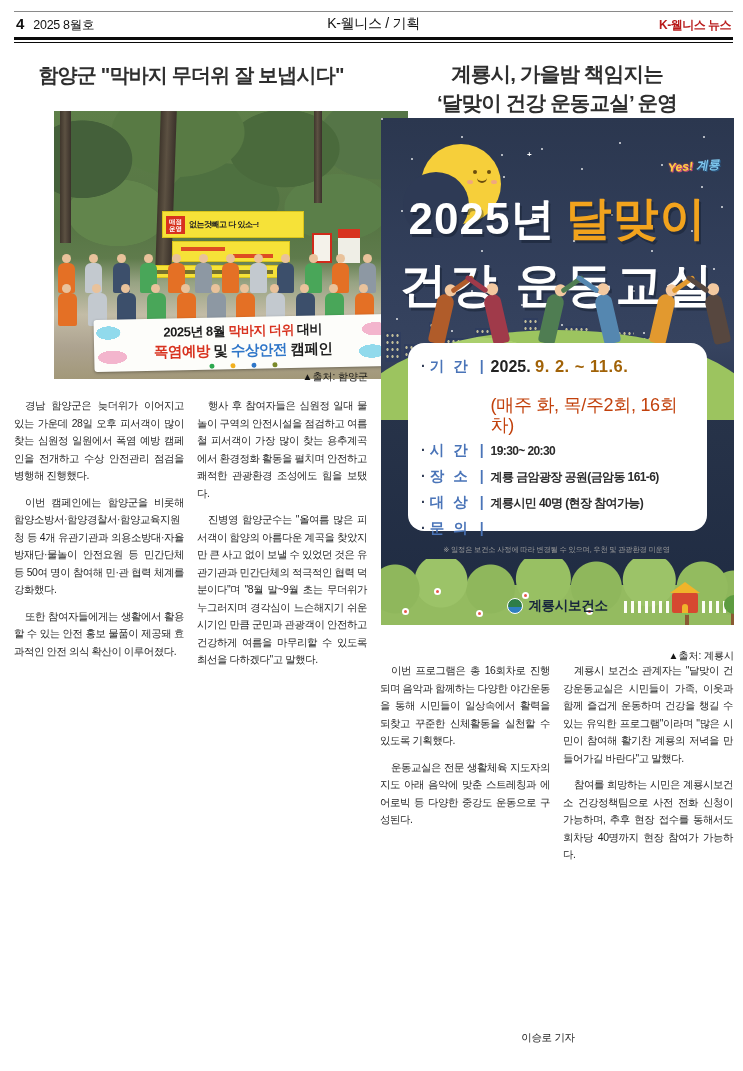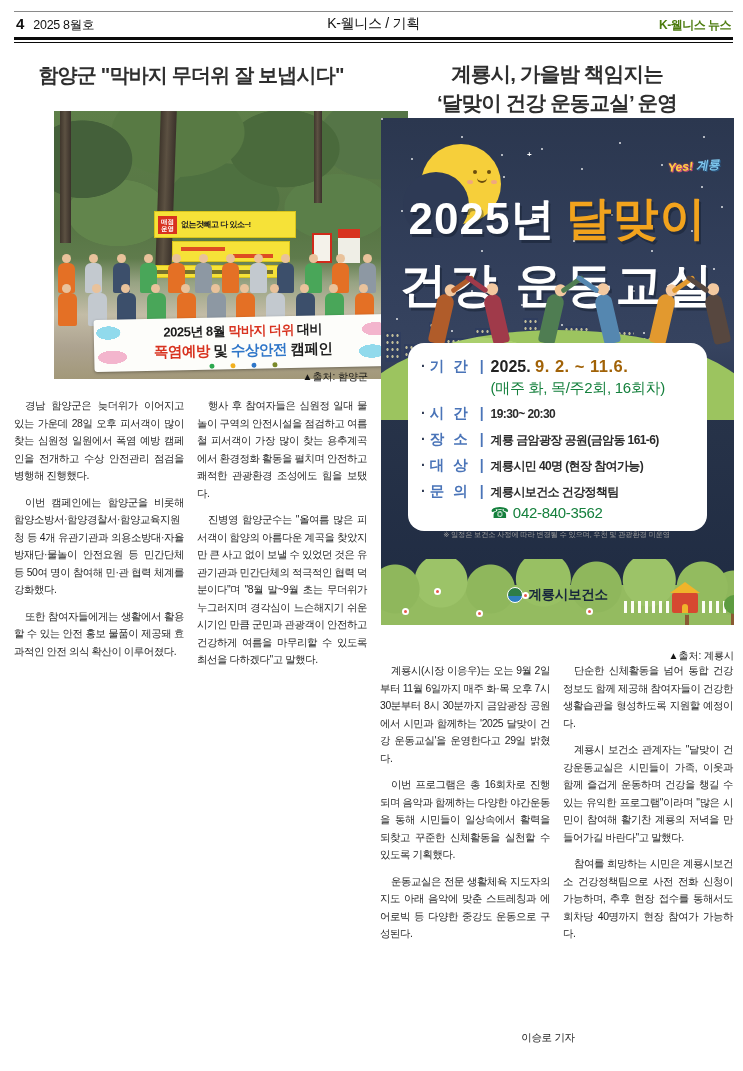--- a/index.html
+++ b/index.html
@@ -6,21 +6,21 @@
   .page{position:relative;width:743px;height:1071px;background:#fff;overflow:hidden;
         font-family:"Liberation Sans","DejaVu Sans",sans-serif;color:#1f1f1f;}
 
   
   .hdr{position:absolute;left:14px;right:10px;top:11px;}
   .hdr-topline{border-top:1px solid #8a8a8a;}
   .hdr-row{position:relative;display:flex;align-items:baseline;padding:3px 2px 2px;height:18px;}
   .folio-num{font-size:15px;font-weight:bold;color:#111;margin-right:9px;}
   .issue{font-size:12.5px;color:#111;letter-spacing:-0.3px;}
   .section{position:absolute;left:0;right:0;text-align:center;font-size:14px;color:#111;letter-spacing:-0.3px;}
-  .brand{margin-left:auto;font-size:12px;font-weight:bold;color:#4d7c0f;letter-spacing:-0.5px;}
+  .brand{margin-left:auto;font-size:12px;font-weight:bold;color:#b91c1c;letter-spacing:-0.5px;}
   .hdr-rule{margin-top:2px;height:2px;border-top:3px solid #0a0a0a;border-bottom:1px solid #0a0a0a;}
 
   
   .hl{position:absolute;text-align:center;color:#2e2e2e;letter-spacing:-0.8px;}
   .hl-left{left:14px;top:49px;width:354px;font-size:20px;}
   .hl-right{left:380px;top:45px;width:354px;font-size:20.5px;line-height:29px;}
 
   
   .photo{position:absolute;left:14px;top:95px;width:354px;height:268px;overflow:hidden;background:
     radial-gradient(90px 70px at 8% 18%, #44603a 0 55%, transparent 56%),
@@ -29,21 +29,21 @@
     radial-gradient(110px 75px at 92% 10%, #557547 0 55%, transparent 56%),
     radial-gradient(90px 60px at 18% 38%, #62854c 0 55%, transparent 56%),
     radial-gradient(100px 65px at 48% 33%, #4e7040 0 55%, transparent 56%),
     radial-gradient(95px 60px at 80% 36%, #5b7f49 0 55%, transparent 56%),
     linear-gradient(180deg,#5e7f49 0%,#567544 42%,#5f7b4c 55%,#97a383 64%,#c3bca6 76%,#ada390 88%,#a29879 100%);}
   .trunk{position:absolute;background:linear-gradient(90deg,#3f362c,#5c5142 45%,#3a312a);}
   .trunk.t1{left:104px;top:0;width:16px;height:160px;transform:rotate(2deg);}
   .trunk.t2{left:6px;top:0;width:11px;height:132px;}
   .trunk.t3{right:86px;top:0;width:8px;height:92px;}
   .ysign{position:absolute;background:#f6e238;border:1px solid #d9c41c;box-sizing:border-box;}
-  .ysign1{left:100px;top:100px;width:142px;height:27px;display:flex;align-items:center;gap:4px;padding:1px 3px;}
+  .ysign1{left:108px;top:100px;width:142px;height:27px;display:flex;align-items:center;gap:4px;padding:1px 3px;}
   .badge{background:#d8321f;color:#fff;font-size:6.5px;font-weight:bold;line-height:7px;padding:2px 3px;white-space:pre-line;text-align:center;}
   .ytext{font-size:8px;font-weight:bold;color:#222;letter-spacing:-0.5px;}
   .ysign2{left:118px;top:130px;width:118px;height:21px;}
   .ysign2::before,.ysign2::after{content:"";position:absolute;top:5px;height:4px;background:#d8321f;opacity:.85;}
   .ysign2::before{left:8px;width:44px;} .ysign2::after{left:60px;width:40px;top:12px;}
   .ysign3{left:88px;top:154px;width:150px;height:13px;}
   .ysign3::before{content:"";position:absolute;left:10px;top:4px;width:120px;height:4px;background:#4b4b2a;opacity:.75;}
   .rsign{position:absolute;left:258px;top:122px;width:20px;height:30px;background:#f4f2ea;border:2px solid #cf2a1a;box-sizing:border-box;}
   .rsign2{position:absolute;left:284px;top:118px;width:22px;height:34px;background:#efeee6;border-top:9px solid #d8321f;box-sizing:border-box;}
   .crowd{position:absolute;left:4px;right:4px;display:flex;justify-content:space-between;align-items:flex-end;}
@@ -135,35 +135,35 @@
   .card{position:absolute;left:27px;right:27px;top:225px;height:188px;background:#fff;border-radius:16px;
         padding:13px 15px 0 13px;box-sizing:border-box;z-index:5;}
   .irow{display:flex;align-items:flex-start;margin-bottom:5px;}
   .idot{color:#2e3a54;font-weight:bold;font-size:14px;margin-right:4px;line-height:20px;}
   .ilabel{color:#4a74b8;font-weight:bold;font-size:14.5px;width:50px;letter-spacing:2.5px;white-space:pre;flex:none;line-height:20px;}
   .ibar{color:#4a74b8;font-weight:bold;font-size:14px;margin-right:7px;line-height:20px;}
   .ival{flex:1;line-height:20px;}
   .vpre{font-weight:bold;font-size:16px;color:#222;}
   .vstrong{font-weight:bold;font-size:16.5px;color:#a16207;letter-spacing:.5px;}
   .vmain{font-weight:bold;font-size:12px;color:#2a2a2a;letter-spacing:-0.6px;}
-  .vsub{font-size:15px;color:#15803d;letter-spacing:-0.3px;margin-top:1px;}
+  .vsub{font-size:18px;color:#c2410c;letter-spacing:-0.3px;margin-top:18px;}
   .irow:last-of-type .vsub{font-weight:bold;font-size:15.5px;color:#111;letter-spacing:.3px;}
   .vpre:empty,.vstrong:empty,.vmain:empty,.vsub:empty{display:none;}
   .note{font-size:7.3px;color:#9b9b9b;text-align:center;margin-top:7px;letter-spacing:-0.2px;}
   .bushes{position:absolute;left:0;right:0;bottom:0;height:66px;z-index:6;background-repeat:no-repeat;background-image:
     radial-gradient(circle at 4% 30px, #8fb75c 0 24px, transparent 25px),
     radial-gradient(circle at 17% 22px, #9cc368 0 26px, transparent 27px),
     radial-gradient(circle at 31% 30px, #8fb75c 0 24px, transparent 25px),
     radial-gradient(circle at 46% 20px, #98c063 0 27px, transparent 28px),
     radial-gradient(circle at 61% 28px, #8fb75c 0 25px, transparent 26px),
     radial-gradient(circle at 76% 21px, #9cc368 0 26px, transparent 27px),
     radial-gradient(circle at 91% 28px, #93bb5f 0 25px, transparent 26px),
     radial-gradient(circle at 100% 34px, #8fb75c 0 22px, transparent 23px),
     linear-gradient(180deg, transparent 0 26px, #94bb60 26px);}
-  .org{position:absolute;left:0;right:0;bottom:21px;display:flex;justify-content:center;align-items:center;gap:5px;
+  .org{position:absolute;left:0;right:0;bottom:10px;display:flex;justify-content:center;align-items:center;gap:5px;
        font-weight:bold;font-size:13.5px;color:#17263c;letter-spacing:-0.3px;margin-top:38px;}
   .org-icon{width:14px;height:14px;border-radius:50%;background:linear-gradient(180deg,#2e7d46 55%,#2f7fc0 55%);border:1px solid #fff;}
   .fence{position:absolute;right:64px;bottom:12px;width:46px;height:12px;background:repeating-linear-gradient(90deg,#fdfdf5 0 3px,transparent 3px 7px);}
   .fence2{position:absolute;right:6px;bottom:12px;width:26px;height:12px;background:repeating-linear-gradient(90deg,#fdfdf5 0 3px,transparent 3px 7px);}
   .house{position:absolute;right:36px;bottom:12px;width:26px;height:20px;background:#d64830;border-radius:2px;}
   .house::before{content:"";position:absolute;top:-11px;left:-2px;border-left:15px solid transparent;border-right:15px solid transparent;border-bottom:11px solid #f0b42a;}
   .house::after{content:"";position:absolute;bottom:0;left:10px;width:6px;height:9px;background:#f0b42a;border-radius:3px 3px 0 0;}
   .ptree{position:absolute;}
   .ptree::before{content:"";position:absolute;left:7px;top:12px;width:4px;height:18px;background:#8a5a33;}
   .ptree .can{position:absolute;left:0;top:0;width:18px;height:16px;border-radius:50%;}
@@ -348,24 +348,20 @@
         <span class="ibar">|</span>
         <div class="ival">
           <span class="vmain">계룡시민 40명 (현장 참여가능)</span>
           
         </div>
       </div>
       <div class="irow">
         <span class="idot">·</span>
         <span class="ilabel">문 의</span>
         <span class="ibar">|</span>
-        <div class="ival">
-          <span class="vmain">계룡시보건소 건강정책팀</span>
-          <div class="vsub">☎ 042-840-3562</div>
-        </div>
       </div>
       <div class="note">※ 일정은 보건소 사정에 따라 변경될 수 있으며, 우천 및 관광환경 미운영</div>
     </div>
     <div class="bushes">
       <i class="fl fl1"></i>
       <i class="fl fl2"></i>
       <i class="fl fl3"></i>
       <i class="fl fl4"></i>
       <i class="fl fl5"></i>
       <i class="fl fl6"></i>
@@ -381,26 +377,24 @@
       <div class="org">
         <i class="org-icon"></i>
         <span>계룡시보건소</span>
       </div>
     </div>
   </div>
   <div class="cap cap-r">▲출처: 계룡시</div>
 
   <div class="body2 body-r">
     <div class="bcol">
-      <p>계룡시(시장 이응우)는 오는 9월 2일부터 11월 6일까지 매주 화·목 오후 7시 30분부터 8시 30분까지 금암광장 공원에서 시민과 함께하는 '2025 달맞이 건강 운동교실'을 운영한다고 29일 밝혔다.</p>
       <p>이번 프로그램은 총 16회차로 진행되며 음악과 함께하는 다양한 야간운동을 통해 시민들이 일상속에서 활력을 되찾고 꾸준한 신체활동을 실천할 수 있도록 기획했다.</p>
       <p>운동교실은 전문 생활체육 지도자의 지도 아래 음악에 맞춘 스트레칭과 에어로빅 등 다양한 중강도 운동으로 구성된다.</p>
     </div>
     <div class="bcol">
-      <p>단순한 신체활동을 넘어 통합 건강정보도 함께 제공해 참여자들이 건강한 생활습관을 형성하도록 지원할 예정이다.</p>
       <p>계룡시 보건소 관계자는 "달맞이 건강운동교실은 시민들이 가족, 이웃과 함께 즐겁게 운동하며 건강을 챙길 수 있는 유익한 프로그램"이라며 "많은 시민이 참여해 활기찬 계룡의 저녁을 만들어가길 바란다"고 말했다.</p>
       <p>참여를 희망하는 시민은 계룡시보건소 건강정책팀으로 사전 전화 신청이 가능하며, 추후 현장 접수를 통해서도 회차당 40명까지 현장 참여가 가능하다.</p>
     </div>
   </div>
 
   <div class="byl byl-right">이승로 기자</div>
 
 </div>
 
 </body></html>

